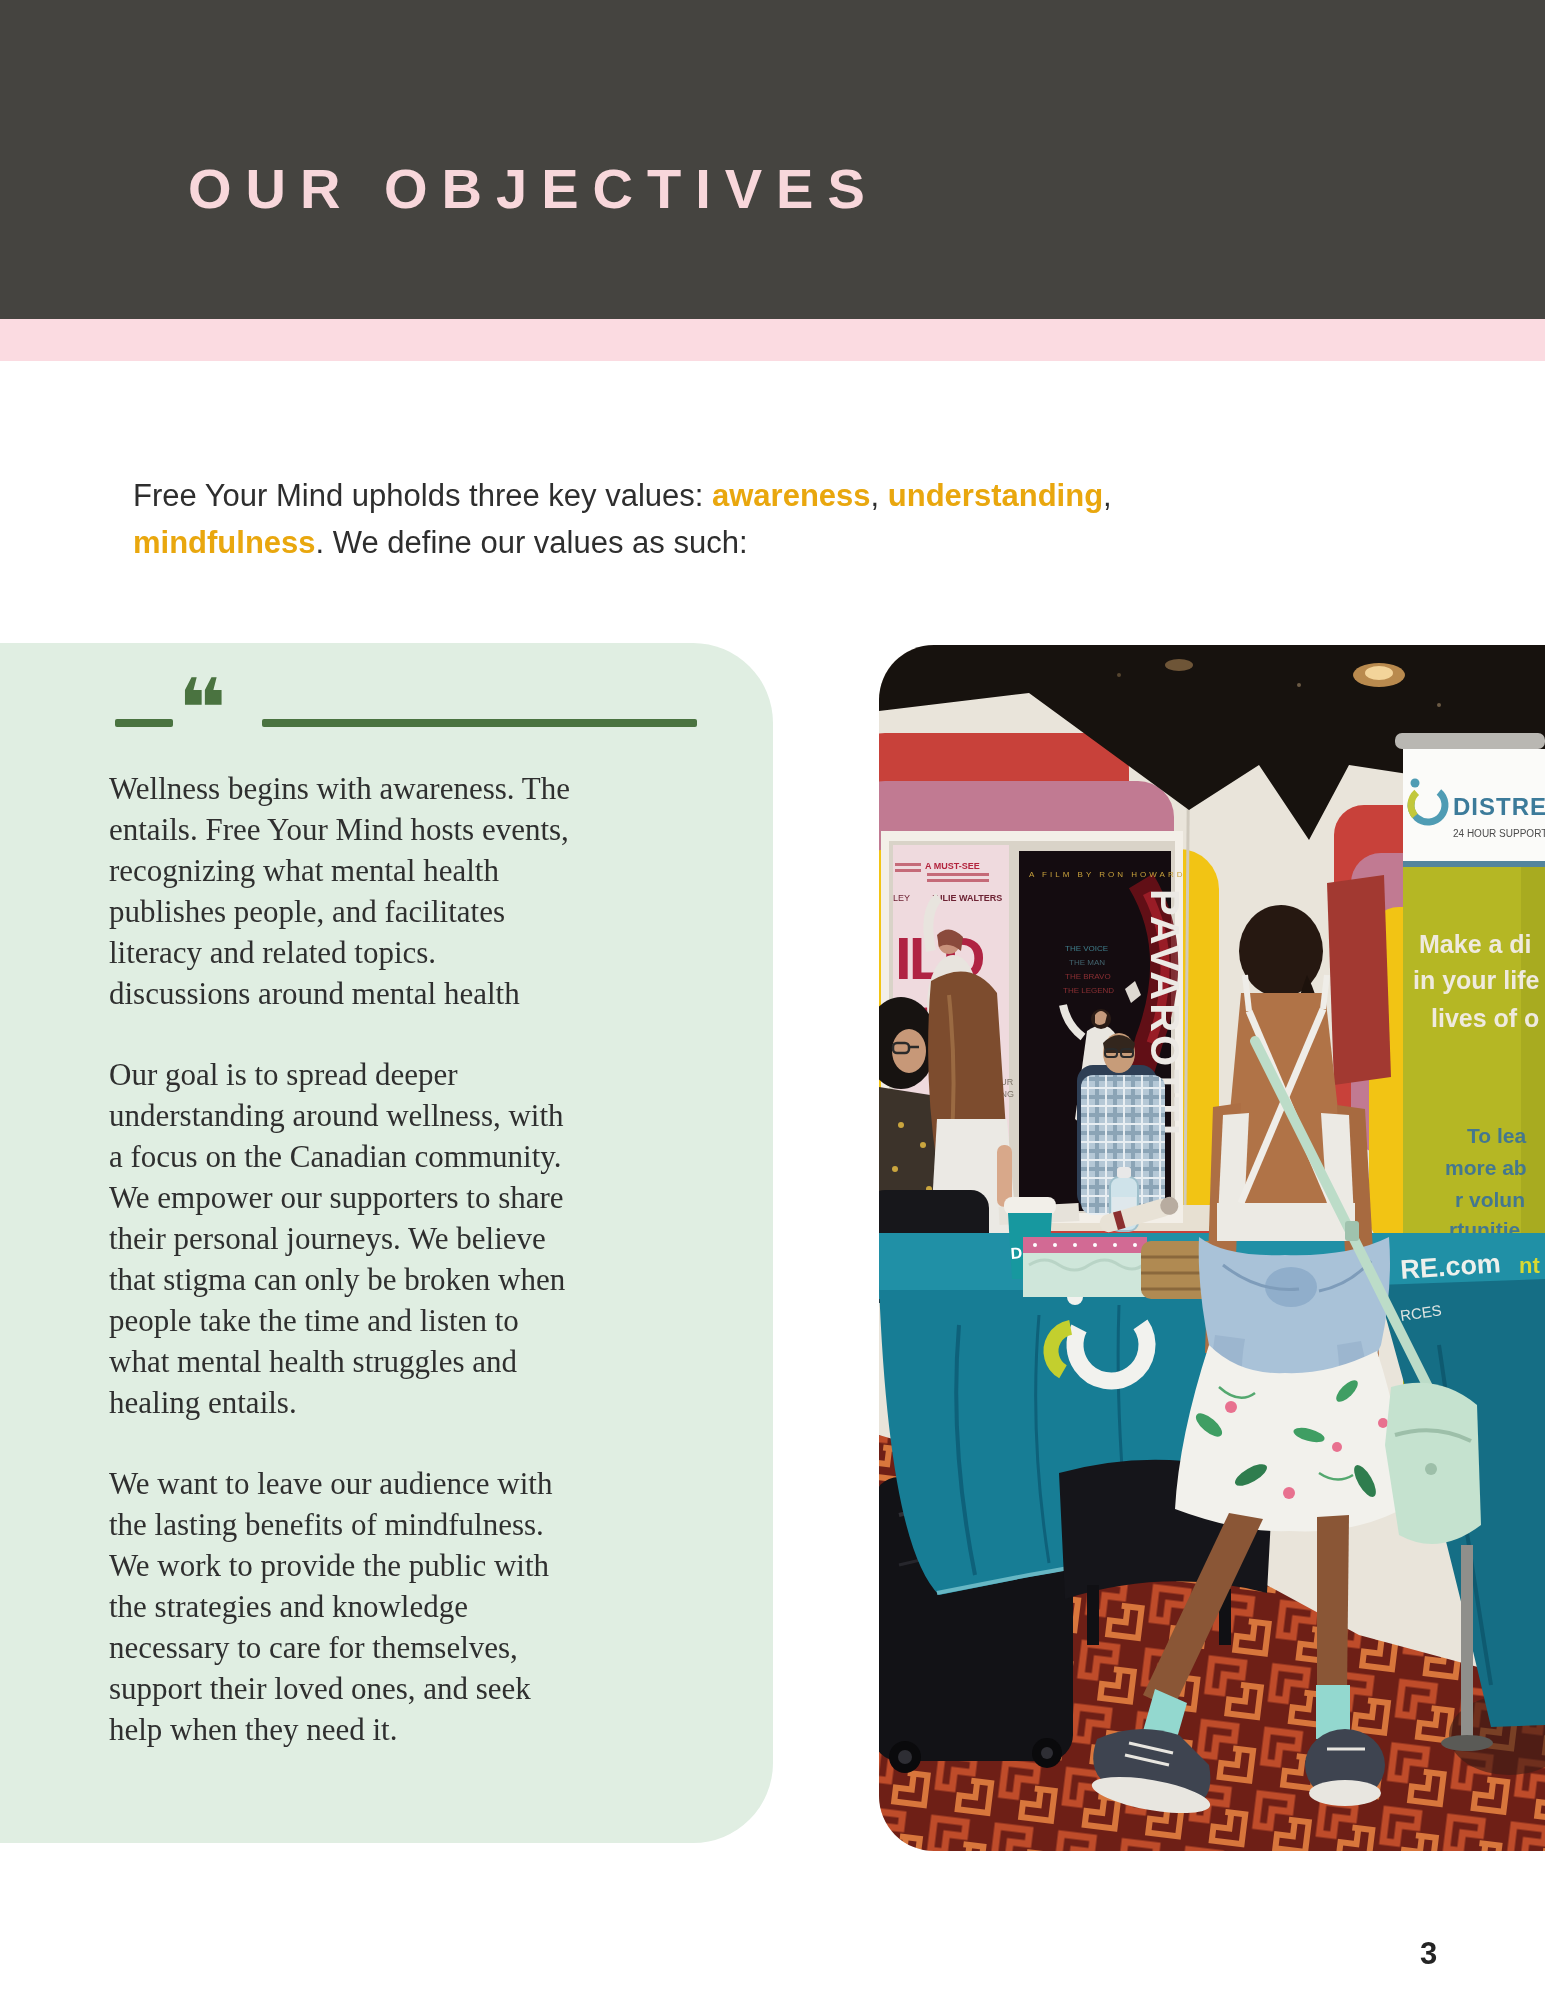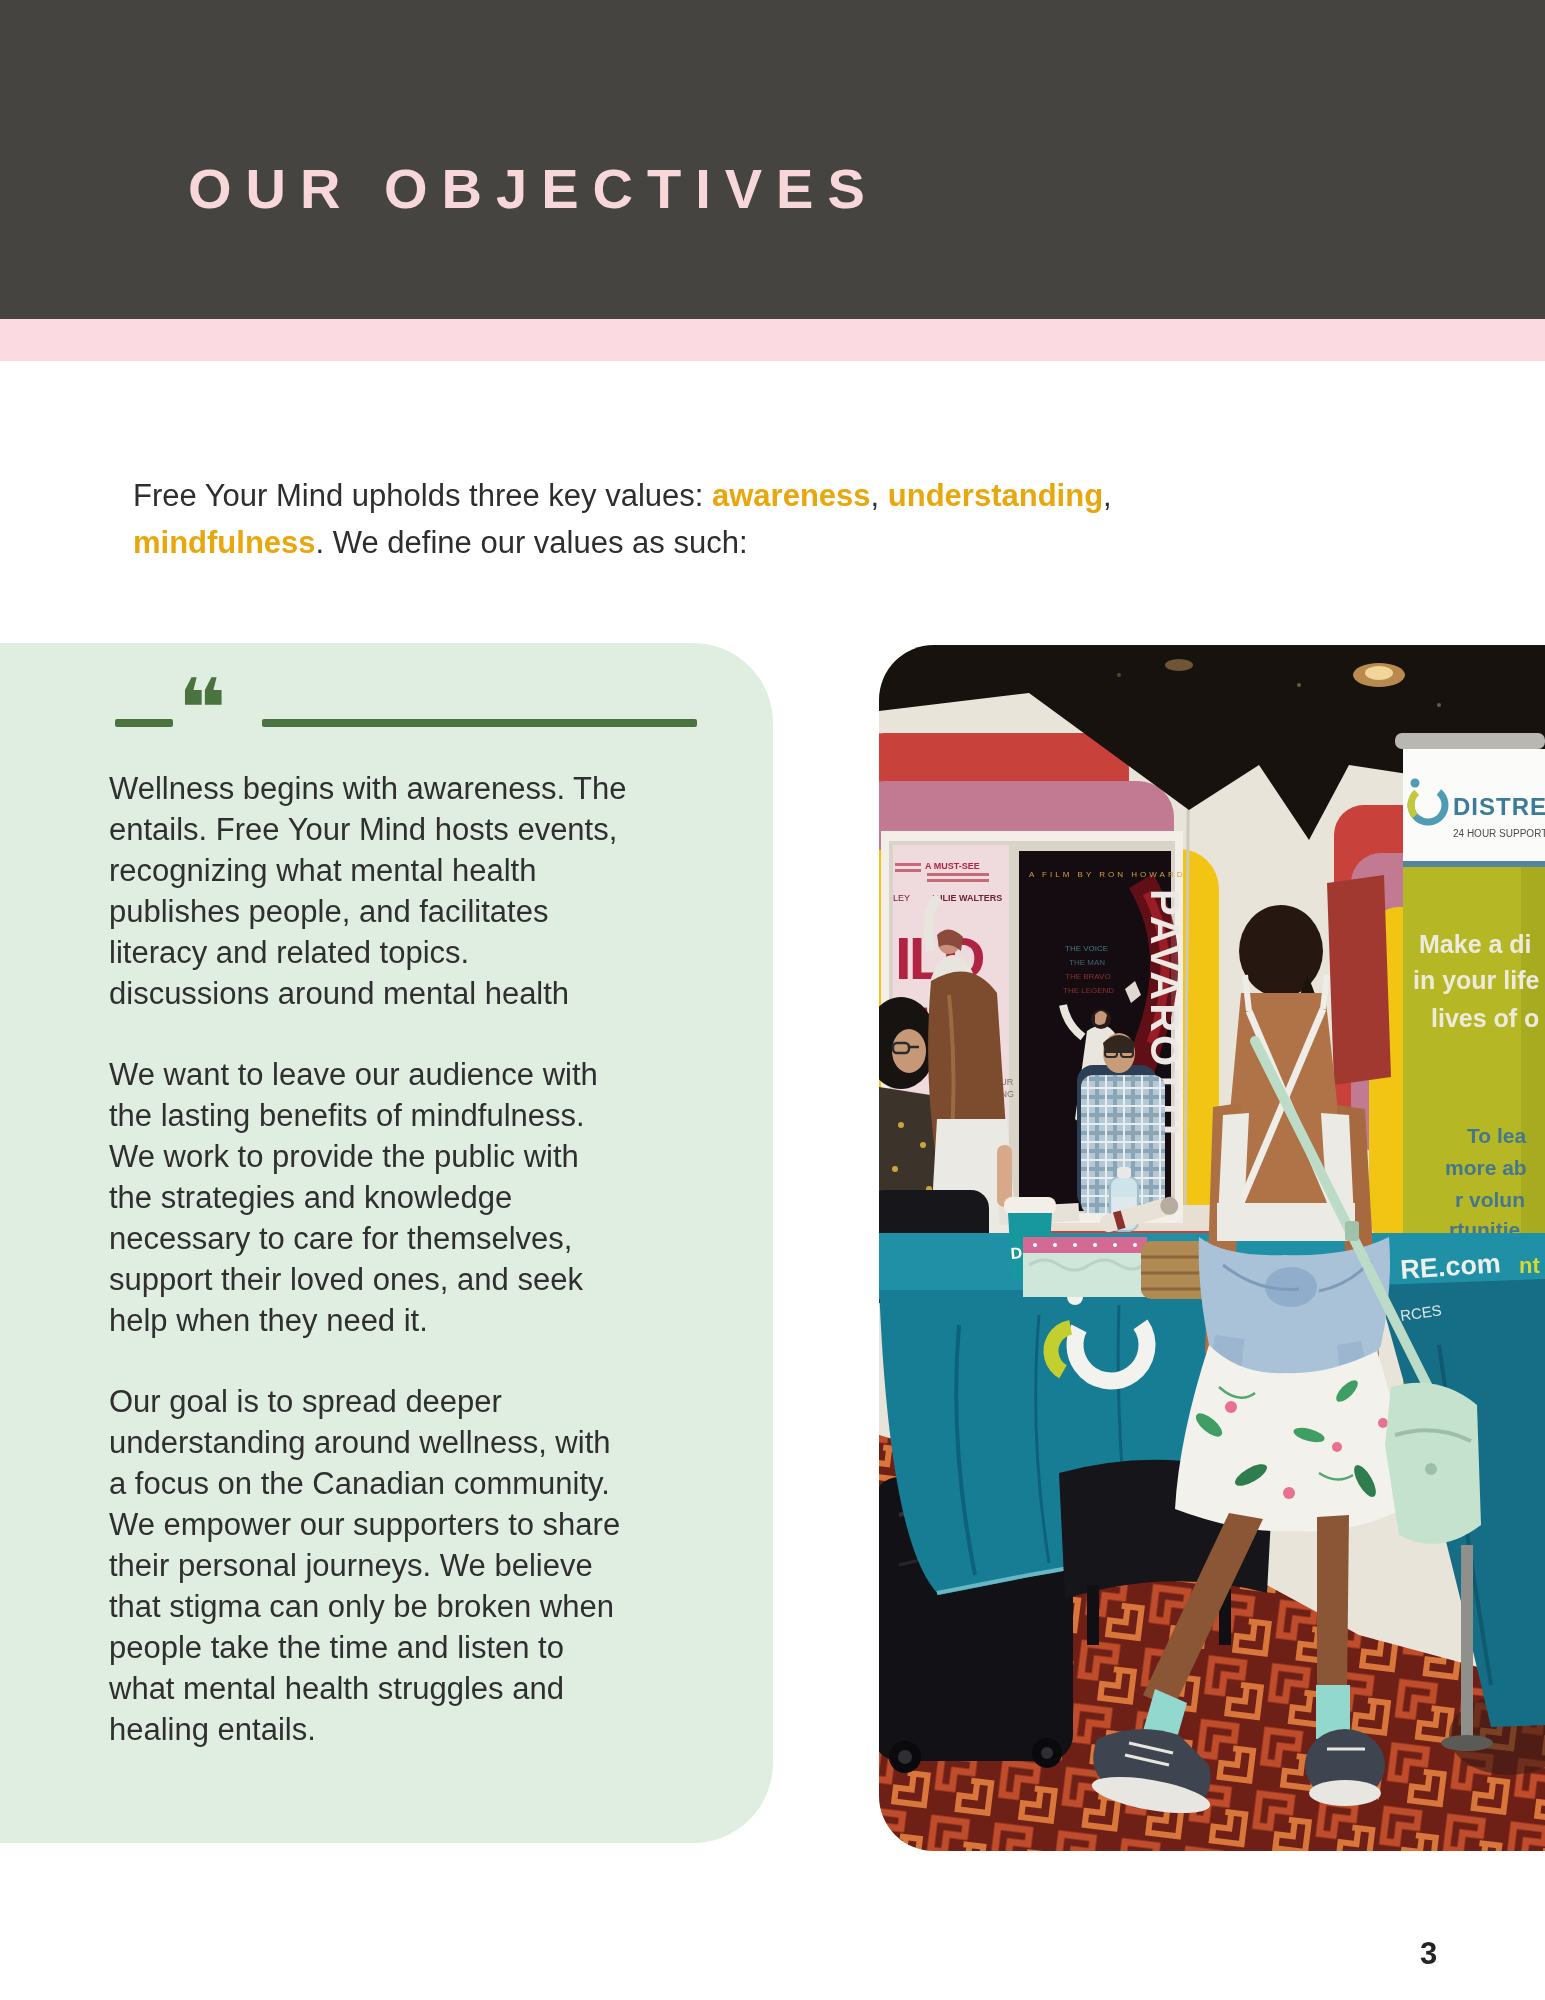--- a/index.html
+++ b/index.html
@@ -22,21 +22,21 @@
   
   .quote-panel{left:0;top:643px;width:773px;height:1200px;background:#e0eee2;border-radius:0 80px 80px 0;}
   .q-dash{left:115px;top:719px;width:58px;height:8px;background:#4a7340;border-radius:2px;}
   .q-line{left:262px;top:719px;width:435px;height:8px;background:#4a7340;border-radius:2px;}
   .q-glyph{
     left:178px;top:668px;font-family:"DejaVu Sans",sans-serif;
     font-size:82px;line-height:82px;color:#4a7340;font-weight:700;
   }
   .quote-text{left:109px;top:768px;width:600px;color:#2f2f2f;}
   .quote-text .para{margin:0 0 40px 0;}
-  .pline{font-size:31px;line-height:41px;white-space:nowrap;}
+  .pline{font-size:31px;line-height:41px;white-space:nowrap;font-family:Liberation Serif, serif;}
   
   .photo-wrap{left:879px;top:645px;width:666px;height:1206px;border-radius:55px 0 0 55px;overflow:hidden;background:#e9e4da;}
   .photo-wrap svg{display:block;}
   
   .page-number{left:1420px;top:1936px;font-size:31px;font-weight:700;color:#242424;}
   text{font-family:"Liberation Sans",sans-serif;}
 </style>
 </head>
 <body>
 
@@ -55,40 +55,40 @@
 <div class="abs q-line"></div>
 
 <div class="abs quote-text">
   <div class="para">
     <div class="pline">Wellness begins with awareness. The</div>
     <div class="pline">entails. Free Your Mind hosts events,</div>
     <div class="pline">recognizing what mental health</div>
     <div class="pline">publishes people, and facilitates</div>
     <div class="pline">literacy and related topics.</div>
     <div class="pline">discussions around mental health</div>
-  </div>
-  <div class="para">
-    <div class="pline">We want to leave our audience with</div>
-    <div class="pline">the lasting benefits of mindfulness.</div>
-    <div class="pline">We work to provide the public with</div>
-    <div class="pline">the strategies and knowledge</div>
-    <div class="pline">necessary to care for themselves,</div>
-    <div class="pline">support their loved ones, and seek</div>
-    <div class="pline">help when they need it.</div>
   </div>
   <div class="para">
     <div class="pline">Our goal is to spread deeper</div>
     <div class="pline">understanding around wellness, with</div>
     <div class="pline">a focus on the Canadian community.</div>
     <div class="pline">We empower our supporters to share</div>
     <div class="pline">their personal journeys. We believe</div>
     <div class="pline">that stigma can only be broken when</div>
     <div class="pline">people take the time and listen to</div>
     <div class="pline">what mental health struggles and</div>
     <div class="pline">healing entails.</div>
+  </div>
+  <div class="para">
+    <div class="pline">We want to leave our audience with</div>
+    <div class="pline">the lasting benefits of mindfulness.</div>
+    <div class="pline">We work to provide the public with</div>
+    <div class="pline">the strategies and knowledge</div>
+    <div class="pline">necessary to care for themselves,</div>
+    <div class="pline">support their loved ones, and seek</div>
+    <div class="pline">help when they need it.</div>
   </div>
 </div>
 
 <div class="abs photo-wrap">
 <svg width="666" height="1206" viewBox="0 0 666 1206" xmlns="http://www.w3.org/2000/svg">
   <defs>
     <pattern id="carpet" width="64" height="64" patternUnits="userSpaceOnUse" patternTransform="rotate(7)">
       <rect width="64" height="64" fill="#6e1f16"></rect>
       <path d="M6 6 H38 V20 H20 V38 H6 Z" fill="none" stroke="#bf4c2a" stroke-width="7"></path>
       <path d="M38 28 H58 V58 H28 V44 H44 V28 Z" fill="none" stroke="#d8763c" stroke-width="6"></path>

